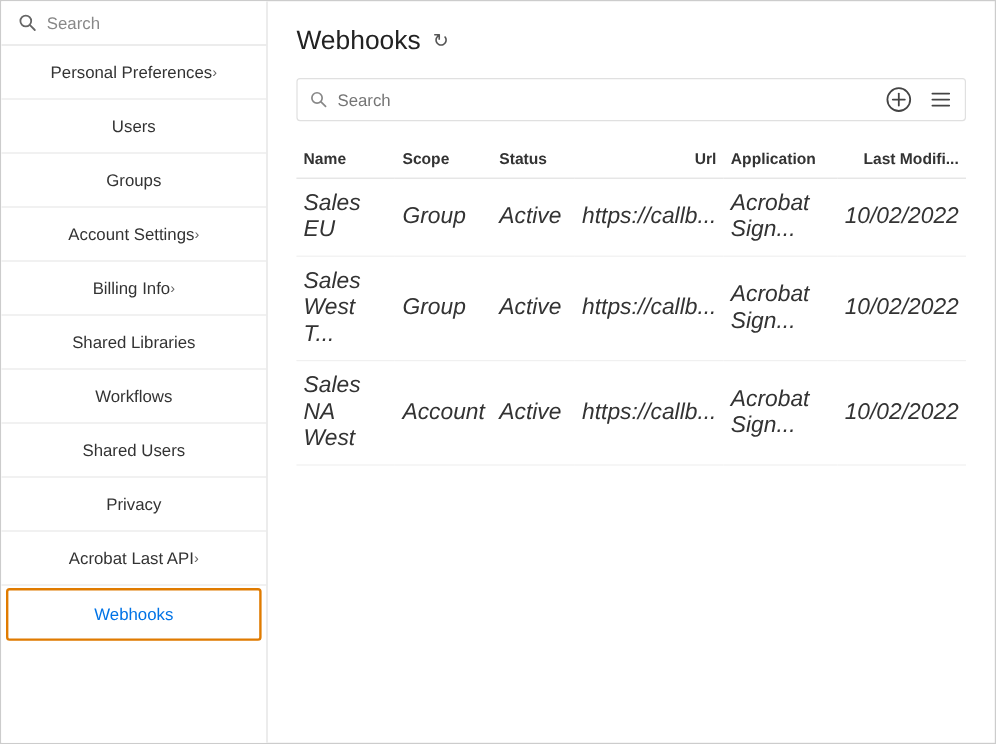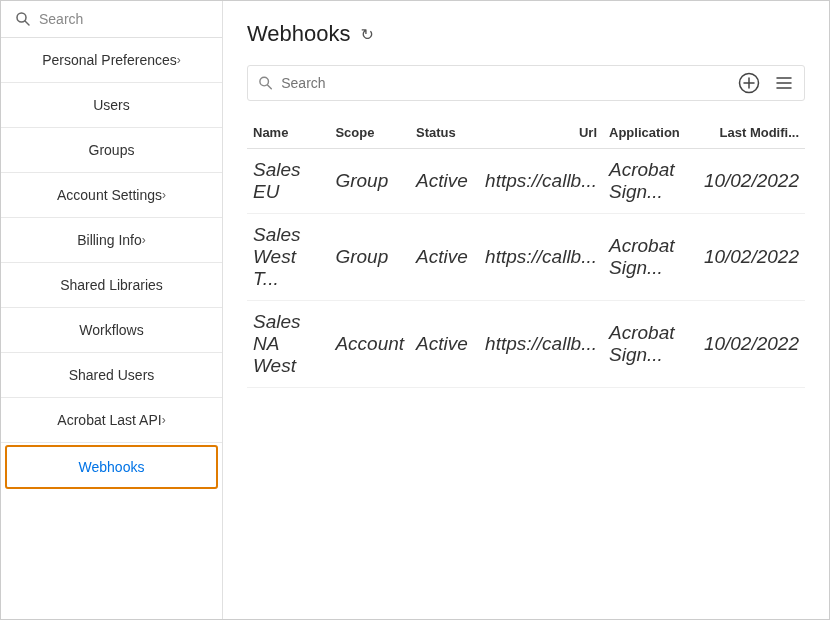--- a/index.html
+++ b/index.html
@@ -204,20 +204,23 @@
   </div>
 
   <div class="sidebar-item">
     <span>Workflows</span>
   </div>
 
   <div class="sidebar-item">
     <span>Shared Users</span>
   </div>
 
+  <div class="sidebar-item">
+    <span>Privacy</span>
+  </div>
 
   <div class="sidebar-item">
     <span>Acrobat Last API</span>
     <span class="chevron">›</span>
   </div>
 
   <div class="sidebar-item active-item cursor-area">
     <span>Webhooks</span>
   </div>
 

